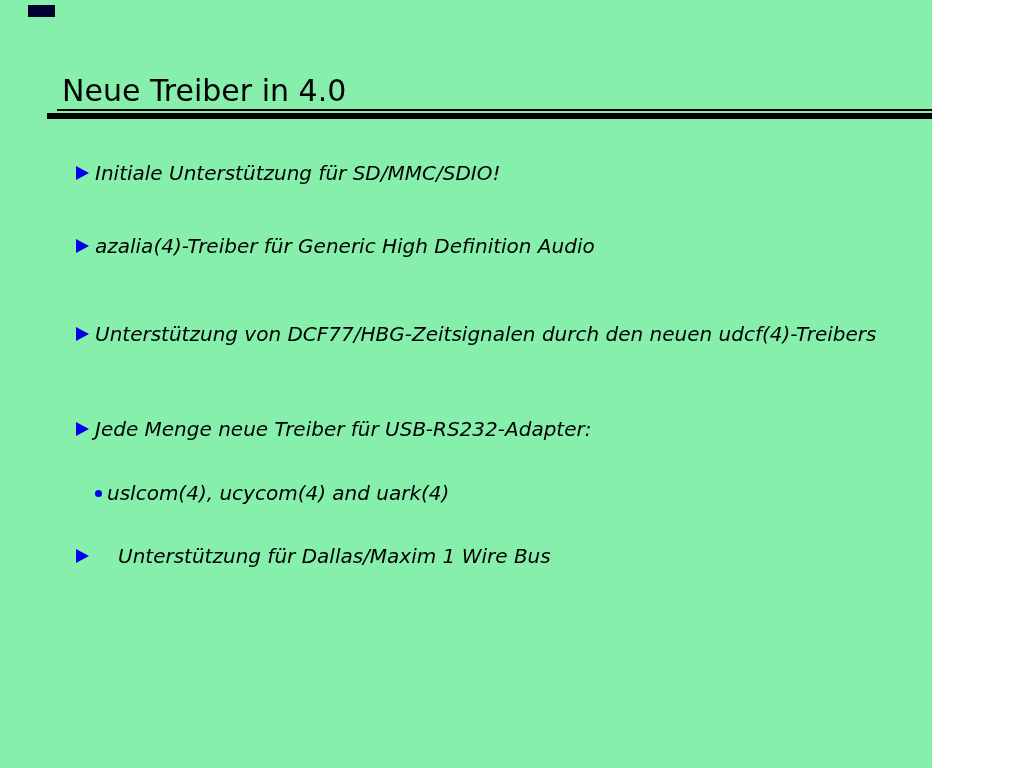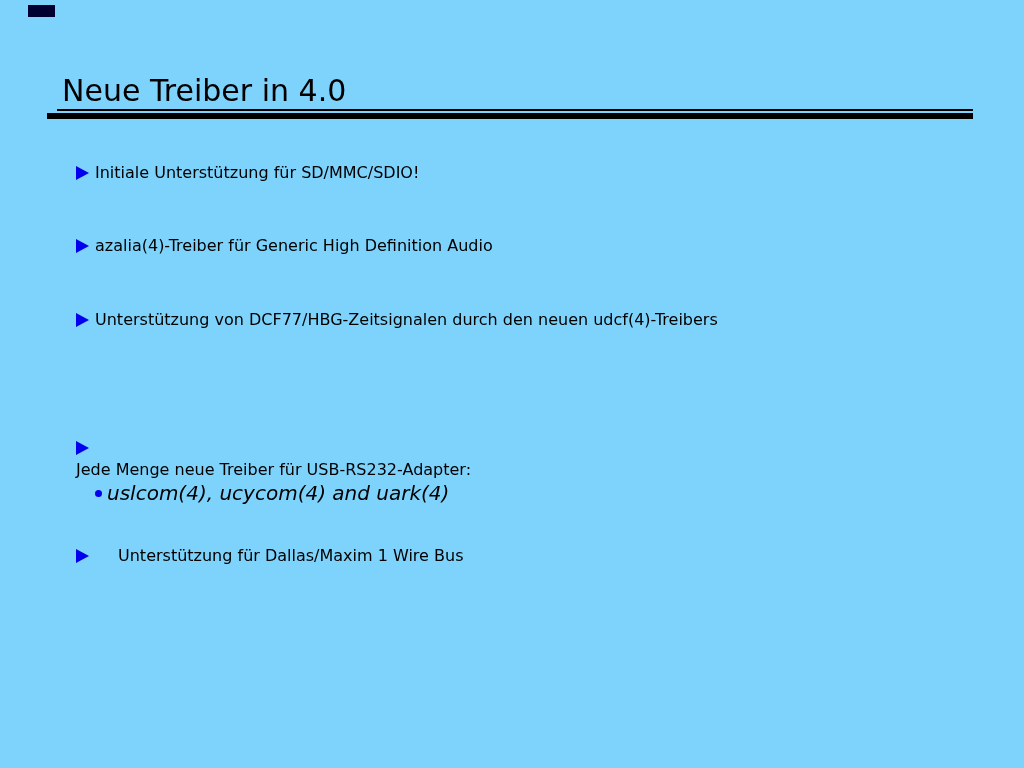--- a/index.html
+++ b/index.html
@@ -2,23 +2,23 @@
 <html><head>
 <meta charset="utf-8">
 <style>
   html, body {
     margin: 0;
     padding: 0;
     background: #ffffff;
   }
   .slide {
     position: relative;
-    width: 1024px;
+    width: 932px;
     height: 768px;
-    background: #7dd3fc;
+    background: #86efac;
     overflow: hidden;
     font-family: "DejaVu Sans", "Liberation Sans", sans-serif;
     color: #000000;
   }
   .corner-mark {
     position: absolute;
     left: 28px;
     top: 5px;
     width: 27px;
     height: 12px;
@@ -62,29 +62,30 @@
     flex: 0 0 auto;
     width: 0;
     height: 0;
     margin-top: 8px;
     margin-right: 6px;
     border-left: 13px solid #0000ee;
     border-top: 7px solid transparent;
     border-bottom: 7px solid transparent;
   }
   .bullet-row .bullet-text {
-    font-size: 16px;
+    font-size: 20px;
     line-height: 30px;
+    font-style: italic;
   }
   .row-1 { top: 158px; }
   .row-2 { top: 231px; text-align: right; }
-  .row-3 { top: 303px; }
+  .row-3 { top: 317px; }
   .row-3 .bullet-text { line-height: 34px; }
   .row-3 .tri { margin-top: 10px; }
-  .row-4 { top: 433px; flex-direction: column; }
+  .row-4 { top: 414px; }
   .row-6 { top: 541px; gap: 23px; }
   .sub-row {
     position: absolute;
     left: 95px;
     top: 482px;
     width: 800px;
     display: flex;
     align-items: flex-start;
   }
   .sub-row .dot {

